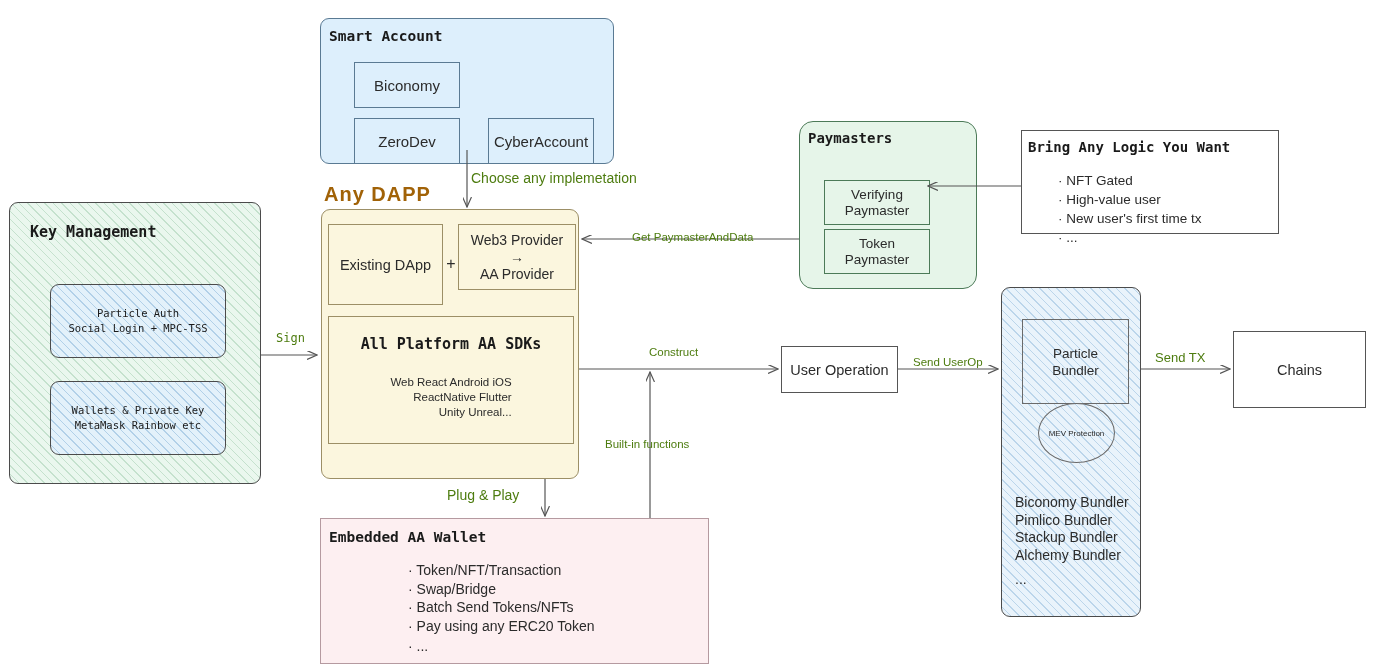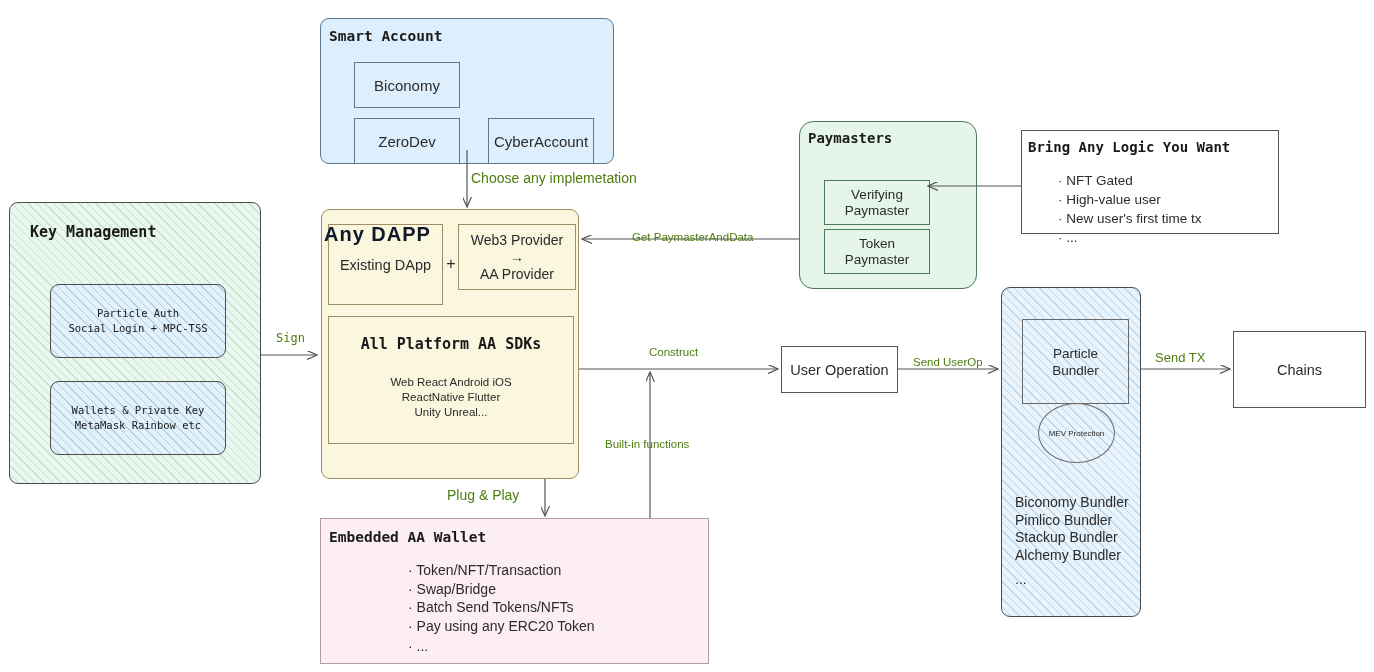--- a/index.html
+++ b/index.html
@@ -137,21 +137,21 @@
     left: 6px; top: 106px; width: 246px; height: 128px;
     display: flex; flex-direction: column; align-items: center; justify-content: flex-start;
     padding-top: 18px; box-sizing: border-box;
   }
   #dapp-sdks .sdk-title {
     font-family: "DejaVu Sans Mono", "Liberation Mono", monospace;
     font-weight: bold; font-size: 15px; color: #1a1a1a;
   }
   #dapp-sdks .sdk-platforms {
     margin-top: 22px;
-    font-size: 11.5px; line-height: 15px; text-align: center; color: #2b2b2b;
+    font-size: 11.5px; line-height: 15px; text-align: right; color: #2b2b2b;
   }
 
   
   #paymasters {
     left: 799px; top: 121px; width: 178px; height: 168px;
     border: 1.4px solid #4c7a58;
     border-radius: 14px;
     background: #e6f5e9;
   }
   #paymasters > .hdr {
@@ -324,21 +324,21 @@
     </div>
   </div>
 
   <div class="box" id="smart-account">
     <div class="hdr title-mono">Smart Account</div>
     <div class="sa-item txt-sans" id="sa-biconomy">Biconomy</div>
     <div class="sa-item txt-sans" id="sa-zerodev">ZeroDev</div>
     <div class="sa-item txt-sans" id="sa-cyberaccount">CyberAccount</div>
   </div>
 
-  <div id="any-dapp-title" style="color:#0f172a;margin-top:40px;">Any DAPP</div>
+  <div id="any-dapp-title" style="color:#a16207;">Any DAPP</div>
 
   <div class="box" id="dapp-container">
     <div class="dapp-sub txt-sans" id="dapp-existing">Existing DApp</div>
     <div id="dapp-plus">+</div>
     <div class="dapp-sub txt-sans" id="dapp-provider">
       <div>
         <div>Web3 Provider</div>
         <div>→</div>
         <div>AA Provider</div>
       </div>

